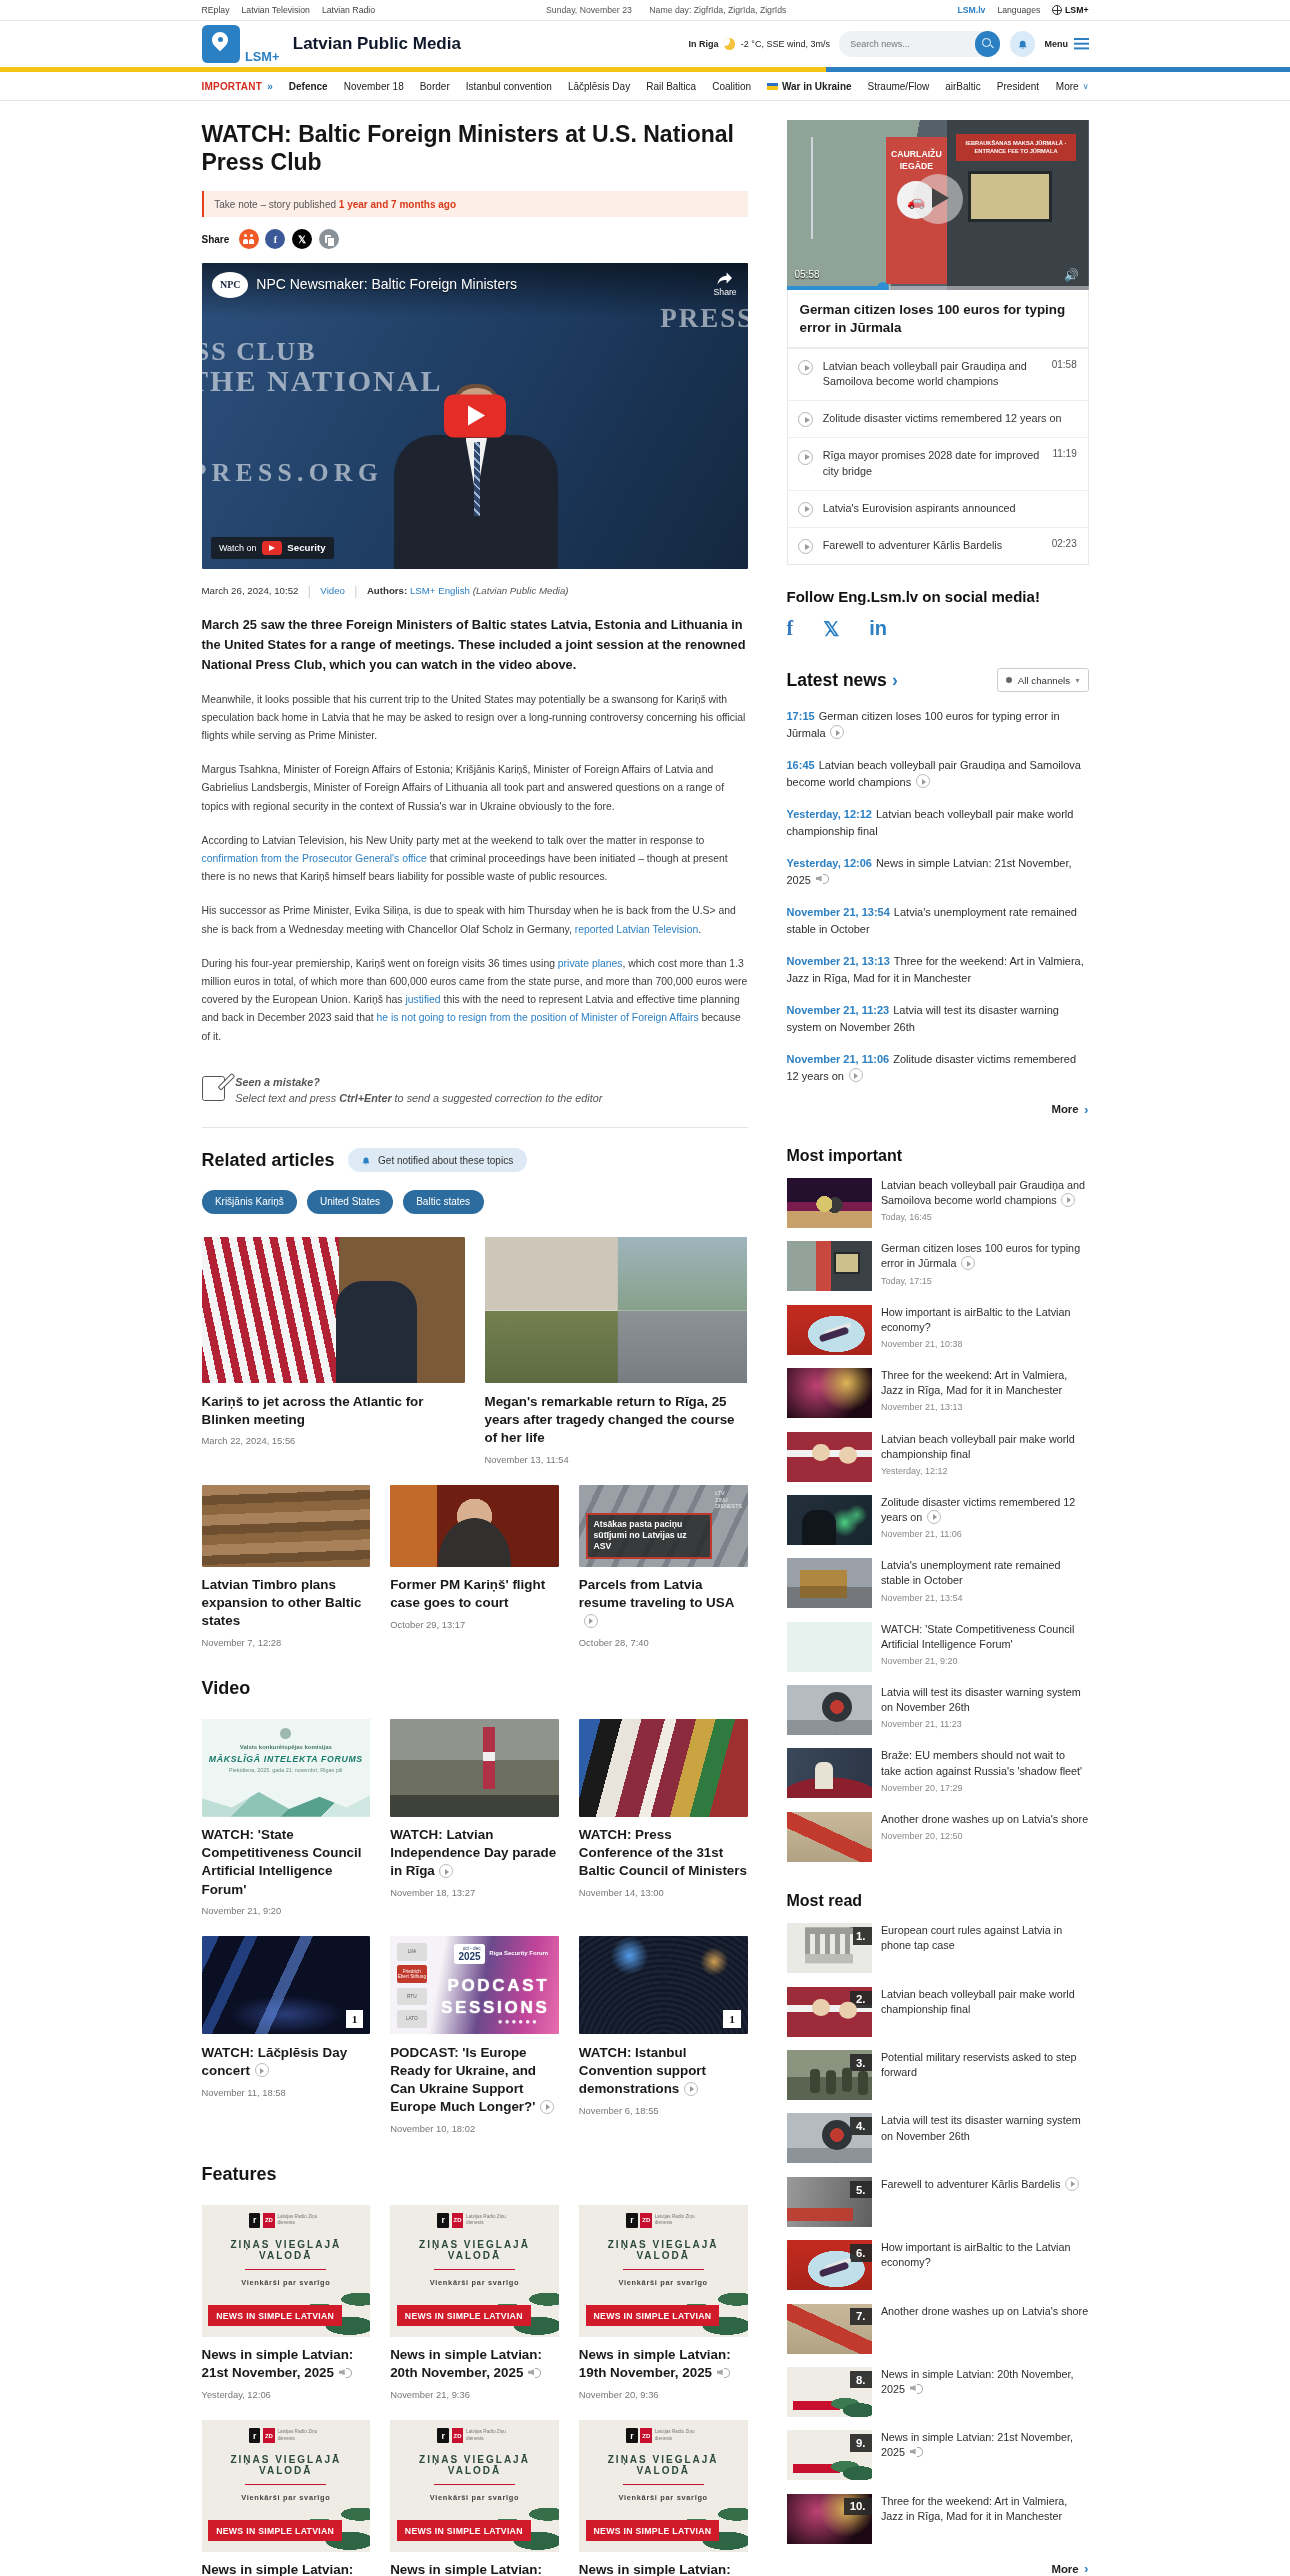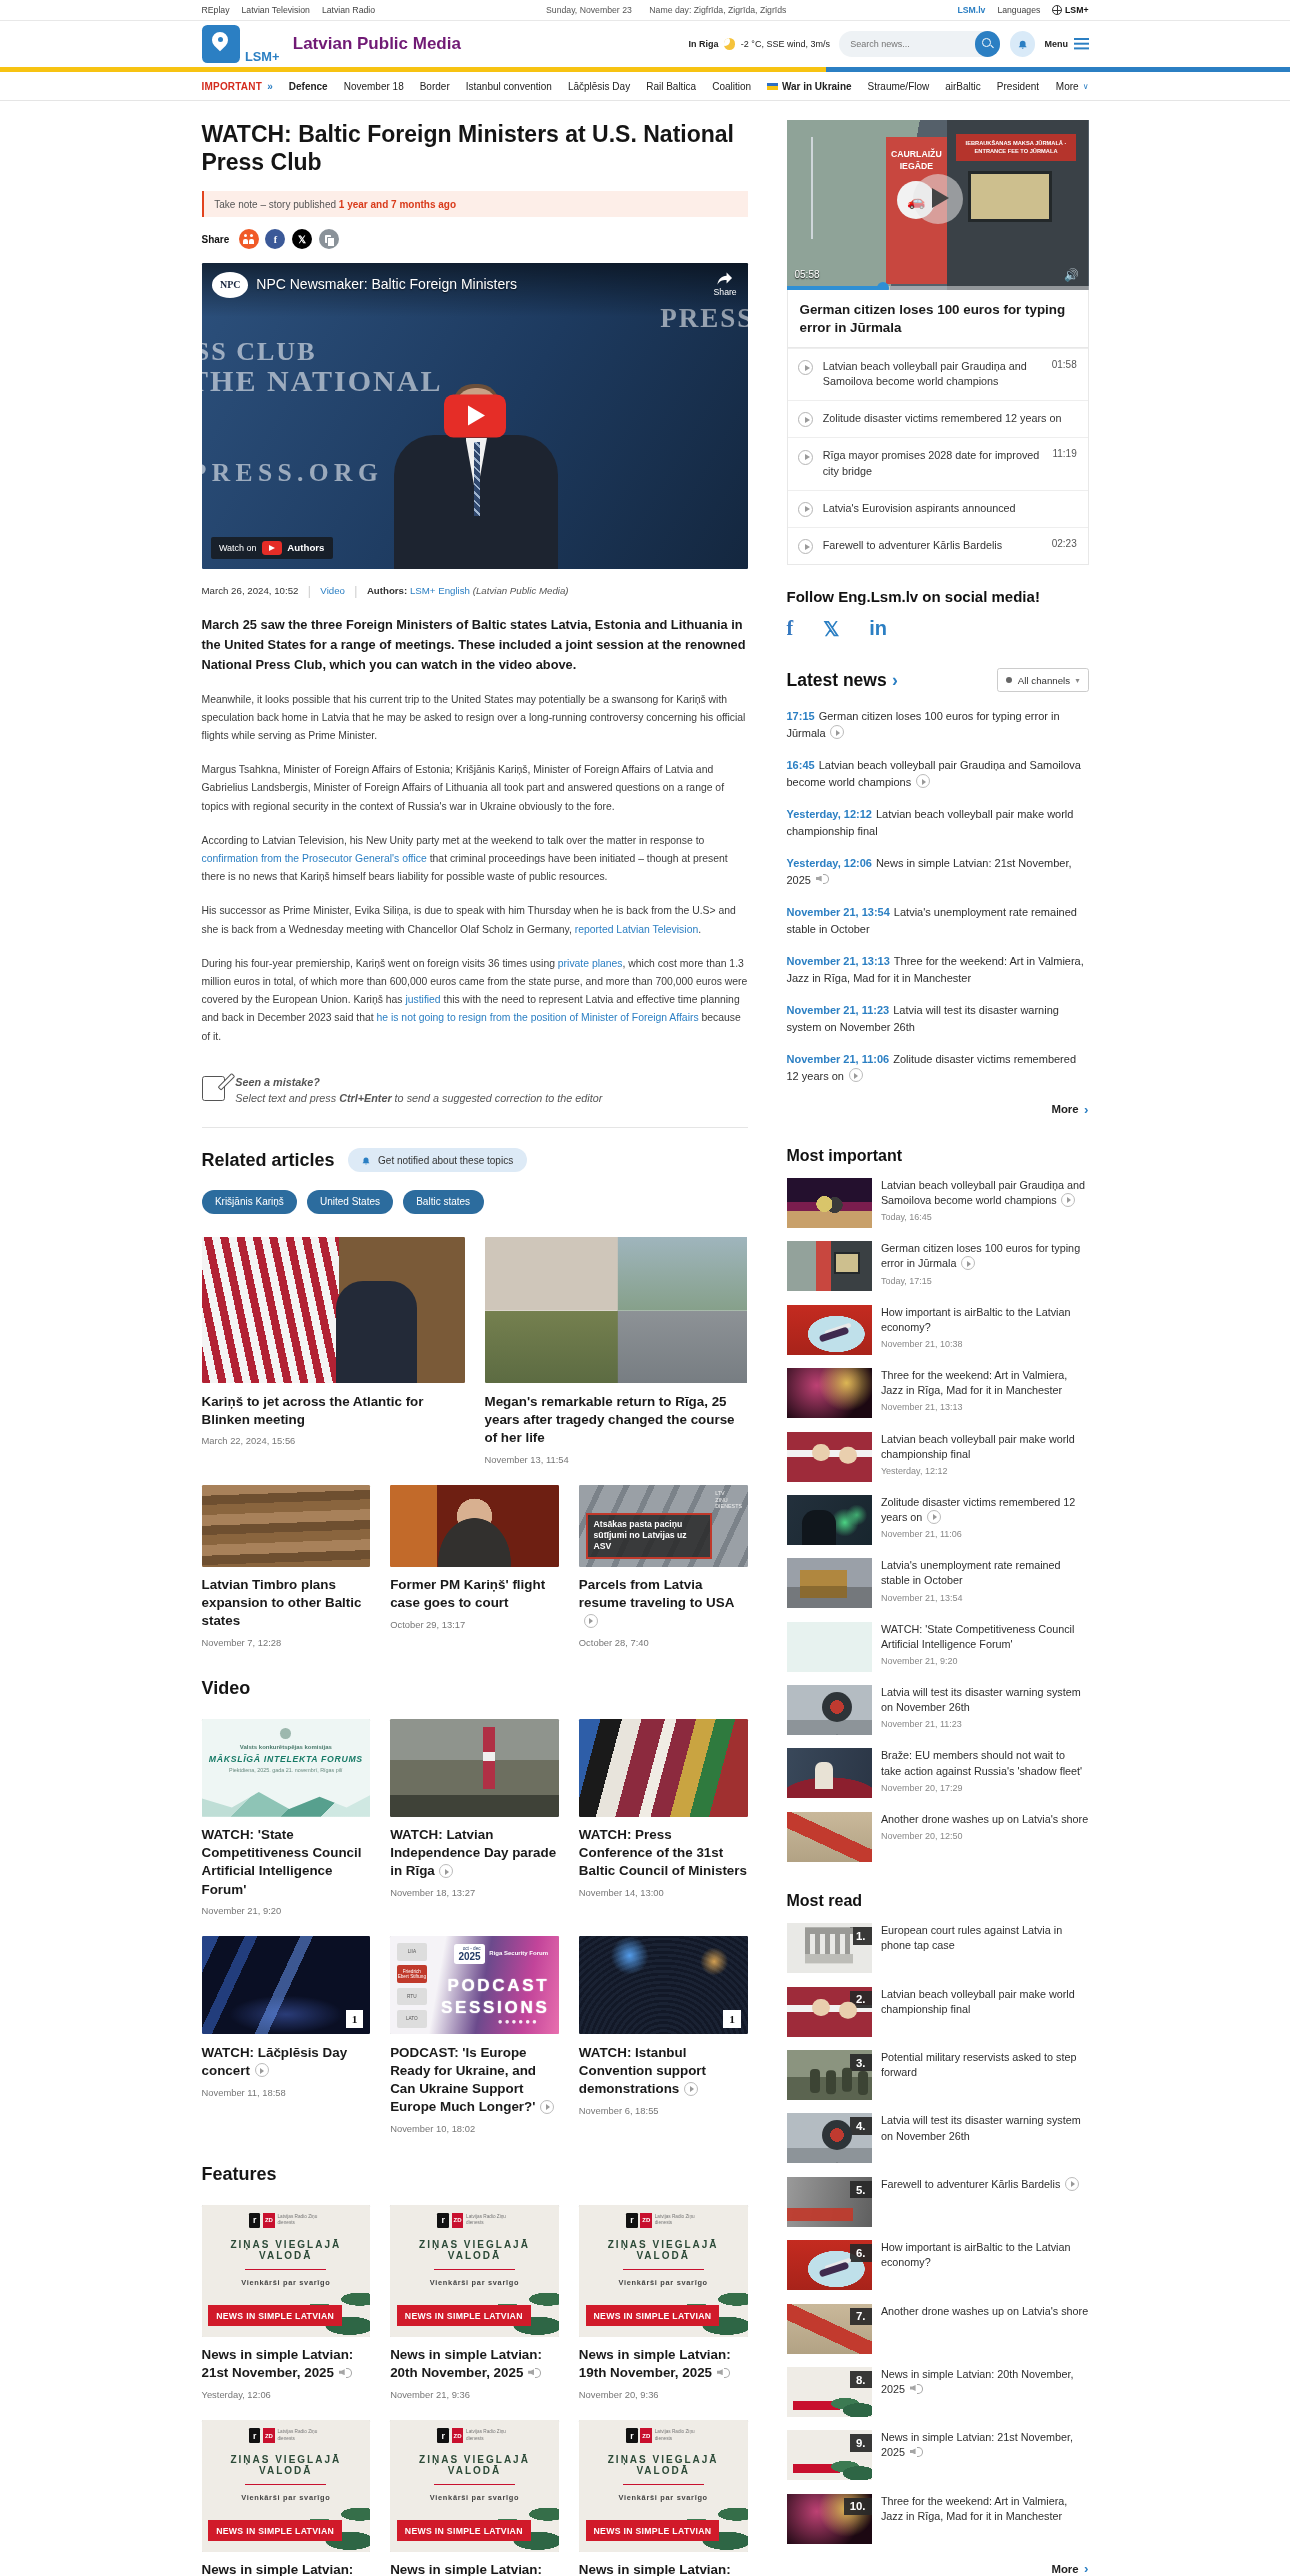--- a/index.html
+++ b/index.html
@@ -15,21 +15,21 @@
 .lsmplus-top{font-weight:bold;color:#111;display:flex;align-items:center;gap:2.7px}
 .globe{width:10px;height:10px;border:1px solid #333;border-radius:50%;position:relative;display:inline-block}
 .globe::before{content:"";position:absolute;inset:0;border-radius:50%;background:
  linear-gradient(#333,#333) 50% 0/1px 100% no-repeat,linear-gradient(#333,#333) 0 50%/100% 1px no-repeat}
 
 .header .wrap{display:flex;align-items:center;height:46px;gap:9.4px}
 .logo{width:38px;height:38px;background:#2b7fc3;border-radius:5.4px;position:relative;flex:0 0 auto}
 .logo::after{content:"";position:absolute;left:10.8px;top:6.7px;width:16px;height:16px;background:#fff;border-radius:50% 50% 50% 0;transform:rotate(-45deg)}
 .logo::before{content:"";position:absolute;left:16px;top:12px;width:5.4px;height:5.4px;background:#2b7fc3;border-radius:50%;z-index:2}
 .logo-sub{color:#2b7fc3;font-weight:bold;font-size:12.8px;margin-left:-4px;align-self:flex-end;padding-bottom:2.7px}
-.site-title{font-size:17px;font-weight:bold;color:#701a75;margin-left:4px}
+.site-title{font-size:17px;font-weight:bold;color:#0f172a;margin-left:4px}
 .hright{margin-left:auto;display:flex;align-items:center;gap:9.4px;font-size:9px;color:#222}
 .weather{display:flex;align-items:center;gap:5.4px;font-weight:bold}
 .moon{width:11.4px;height:11.4px;border-radius:50%;background:#f5c33b;position:relative;overflow:hidden;display:inline-block}
 .moon::after{content:"";position:absolute;left:-4.7px;top:-2.7px;width:10.8px;height:10.8px;border-radius:50%;background:#fff}
 .search-pill{display:flex;align-items:center;background:#eef2f5;border-radius:13.4px;padding-left:10.8px;height:25.5px;width:161px}
 .search-pill input{border:0;background:transparent;outline:none;font-size:9px;color:#555;flex:1;font-family:inherit}
 .sbtn{width:25.5px;height:25.5px;border-radius:50%;background:#2b7fc3;border:0;position:relative;cursor:pointer;flex:0 0 auto}
 .sbtn::before{content:"";position:absolute;left:7.4px;top:6.7px;width:6.7px;height:6.7px;border:1.3px solid #fff;border-radius:50%}
 .sbtn::after{content:"";position:absolute;left:15px;top:15px;width:4px;height:1.3px;background:#fff;transform:rotate(45deg)}
 .bellbtn{width:25.5px;height:25.5px;border-radius:50%;background:#d9eaf8;border:0;display:flex;align-items:center;justify-content:center;cursor:pointer}
@@ -387,21 +387,21 @@
           <svg width="17.5" height="13.4" viewBox="0 0 26 22">
               <path d="M16 1l9 9-9 9v-6c-8 0-12 2-15 8 1-10 7-14 15-15z" fill="#fff"></path>
             </svg><br>
           <span>Share</span>
         </span>
       </div>
       <div class="playbtn"></div>
       <div class="watchon">
         <span>Watch on</span>
         <span class="ytchip"></span>
-        <span class="ytword">Authors</span>
+        <span class="ytword">Security</span>
       </div>
     </div>
 
     <div class="meta">
       <span>March 26, 2024, 10:52</span>
       <span class="sep">|</span>
       <span class="lnk">Video</span>
       <span class="sep">|</span>
       <span><b>Authors:</b> <span class="lnk">LSM+ English</span> <i>(Latvian Public Media)</i></span>
     </div>

